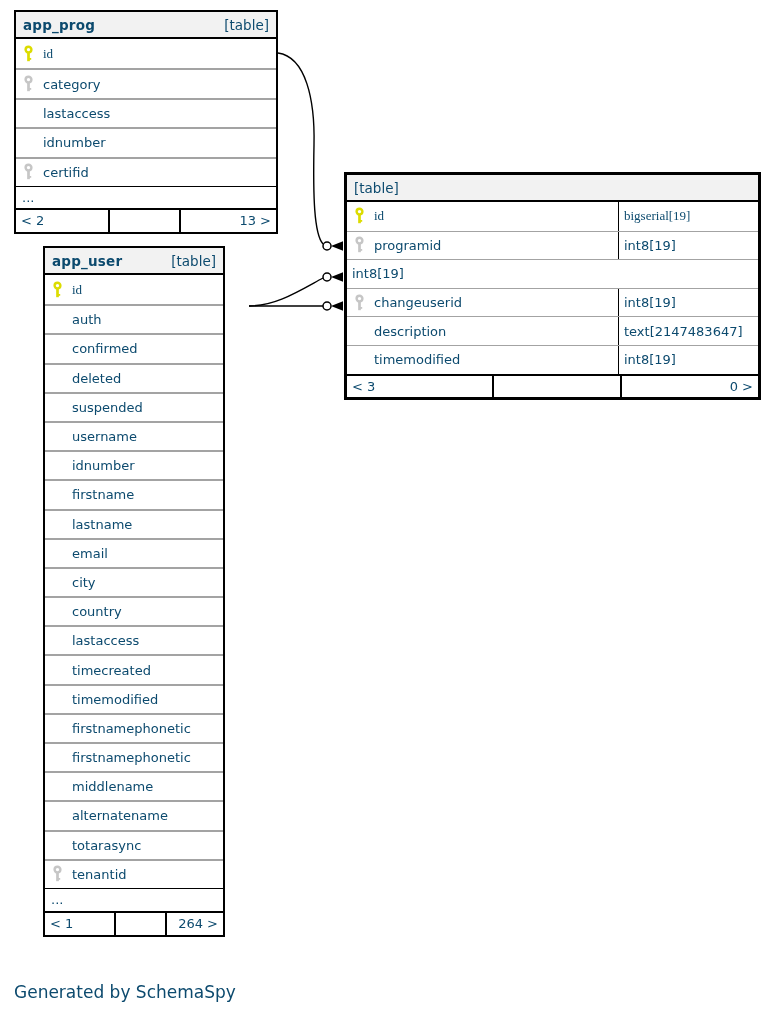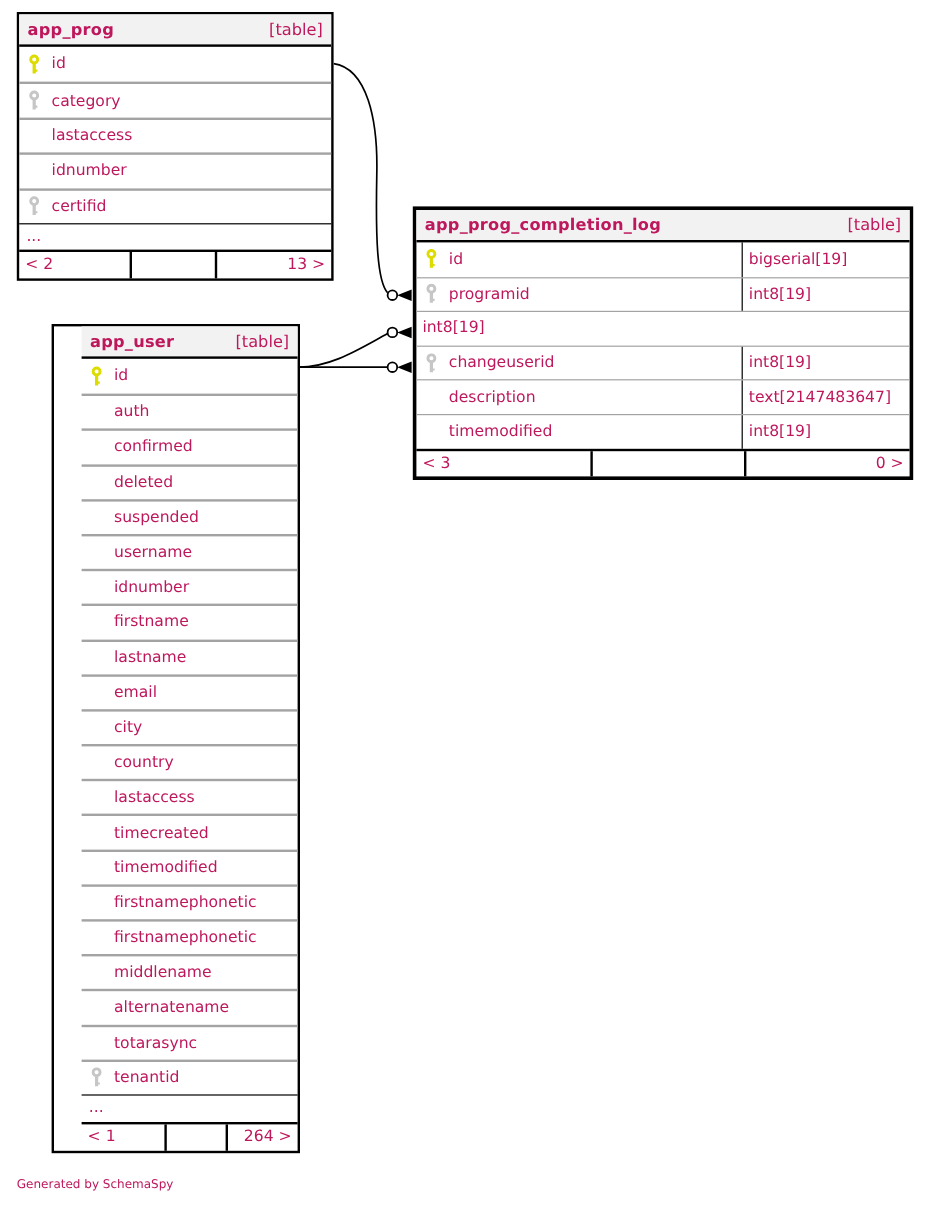--- a/index.html
+++ b/index.html
@@ -4,53 +4,53 @@
 <style>
   * { box-sizing: border-box; margin: 0; padding: 0; }
   html, body { background: #ffffff; }
   .canvas {
     position: relative;
     width: 779px;
     height: 1011px;
     background: #ffffff;
     font-family: "DejaVu Sans", "Liberation Sans", sans-serif;
     font-size: 13px;
-    color: #be185d;
+    color: #0c4a6e;
     overflow: hidden;
   }
   svg.connectors {
     position: absolute;
     left: 0; top: 0;
     width: 779px; height: 1011px;
   }
   .dbtable {
     position: absolute;
     border: 2px solid #000;
     background: #fff;
   }
   #t0 { left: 14px;  top: 10px;  width: 264px; }
-  #t1 { left: 43px;  top: 270px; width: 207px; padding-left: 23px; }
+  #t1 { left: 43px;  top: 246px; width: 182px; }
   #t2 { left: 344px; top: 172px; width: 417px; border-width: 3px; }
   .thead {
     display: flex;
     justify-content: space-between;
     align-items: center;
     height: 27px;
     padding: 0 7px;
     background: #f2f2f2;
     border-bottom: 2px solid #000;
   }
   .tname { font-weight: bold; font-size: 13.5px; letter-spacing: 0.2px; }
   .ttype-label { font-size: 13.5px; }
   .trow {
     display: flex;
     align-items: stretch;
     border-top: 2px solid #a3a3a3;
   }
-  .trow:first-child { border-top: none; }
+  .trow:first-child { border-top: none; font-family: Liberation Serif, serif; }
   #t0 .trow { height: 29.4px; }
   #t1 .trow { height: 29.2px; }
   #t2 .trow { height: 28.6px; border-top-width: 1.5px; }
   #t2 .trow:first-child { border-top: none; }
   .cname {
     display: flex;
     align-items: center;
     padding-left: 7px;
     flex: 1;
   }
@@ -89,21 +89,21 @@
   }
   .fcell.mid, .fcell.right { border-left: 2px solid #000; }
   .fcell.right { flex: 1; justify-content: flex-end; }
   #t0 .fcell.left { width: 92px; }  #t0 .fcell.mid { width: 71px; }
   #t1 .fcell.left { width: 69px; }  #t1 .fcell.mid { width: 51px; }
   #t2 .fcell.left { width: 145px; } #t2 .fcell.mid { width: 128px; }
   .generated-note {
     position: absolute;
     left: 14px;
     top: 982px;
-    font-size: 10px;
+    font-size: 17px;
     text-align: center;
   }
 </style>
 </head>
 <body>
 
 <div class="canvas">
 
   <svg class="connectors" viewBox="0 0 779 1011" xmlns="http://www.w3.org/2000/svg">
     <path d="M 278 53 C 306 57 315 100 314 145 C 313 196 314 234 323 244" fill="none" stroke="#000" stroke-width="1.4"></path>
@@ -328,21 +328,20 @@
     <div class="tellipsis">...</div>
     <div class="tfoot">
       <div class="fcell left">&lt; 1</div>
       <div class="fcell mid"></div>
       <div class="fcell right">264 &gt;</div>
     </div>
   </div>
 
   <div class="dbtable" id="t2">
     <div class="thead">
-      <span class="tname">app_prog_completion_log</span>
       <span class="ttype-label">[table]</span>
     </div>
     <div>
         <div class="trow">
           <div class="cname">
             <span class="keyslot">
               <svg width="11" height="18" viewBox="0 0 11 18">
                 <circle cx="5.5" cy="4.6" r="2.9" fill="none" stroke="#dcdc00" stroke-width="2.4"></circle>
                 <line x1="5.5" y1="7.4" x2="5.5" y2="16.2" stroke="#dcdc00" stroke-width="2.7"></line>
                 <line x1="5.5" y1="13.9" x2="8.2" y2="13.9" stroke="#dcdc00" stroke-width="1.8"></line>

